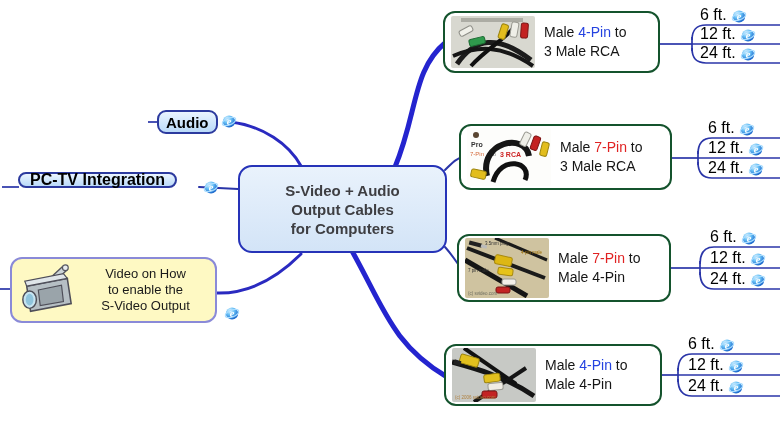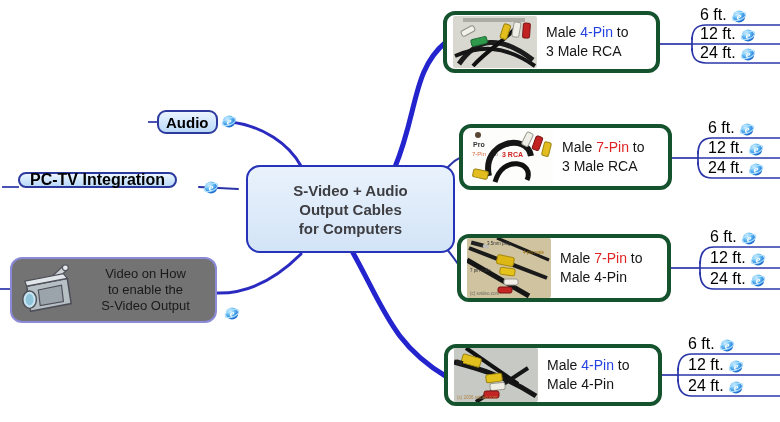--- a/index.html
+++ b/index.html
@@ -6,27 +6,27 @@
   .canvas{position:relative;width:780px;height:422px;background:#ffffff;overflow:hidden;
           font-family:"Liberation Sans",sans-serif;}
   .wire{position:absolute;left:0;top:0;}
   .node{position:absolute;box-sizing:border-box;}
   .bubble{border:2px solid #2c3a9e;border-radius:9px;
           background:linear-gradient(#eaf4ff,#badaf9);
           display:flex;align-items:center;justify-content:center;
           font-weight:bold;color:#000;}
   .center-node{left:238px;top:165px;width:209px;height:88px;border:2px solid #2633b8;border-radius:14px;
           background:linear-gradient(#e9f2fc,#d3e4f7);display:flex;align-items:center;justify-content:center;
-          font-weight:bold;font-size:15px;line-height:19px;color:#3e3e42;text-align:center;white-space:pre-line;margin-left:8px;}
+          font-weight:bold;font-size:15px;line-height:19px;color:#3e3e42;text-align:center;white-space:pre-line;}
   .home-node{left:157px;top:110px;height:24px;padding:0 7px;font-size:15px;}
   .pctv-node{left:18px;top:172px;height:16px;padding:0 10px;font-size:16px;}
   .video-node{left:10px;top:257px;width:207px;height:66px;border:2px solid #8a8ad8;border-radius:12px;
-          background:#737373;display:flex;align-items:center;gap:2px;padding:2px 4px;}
+          background:#fef9c3;display:flex;align-items:center;gap:2px;padding:2px 4px;}
   .video-text{font-size:13px;line-height:16px;color:#1a1a1a;text-align:center;white-space:pre-line;flex:1;}
-  .topic-box{border:4px solid #14532d;border-radius:12px;background:#ffffff;
+  .topic-box{border:2px solid #14532d;border-radius:12px;background:#ffffff;
           display:flex;align-items:center;gap:9px;padding:3px 4px 3px 6px;}
   .topic-text{font-size:14px;line-height:19px;color:#151515;white-space:nowrap;}
   .photo{border-radius:2px;flex:none;}
   .len{position:absolute;display:flex;align-items:flex-end;gap:4px;font-size:16px;color:#000;height:16px;}
   .ie{width:16px;height:15px;display:inline-block;flex:none;}
   .ie svg{display:block;width:16px;height:15px;}
   .ie-abs{position:absolute;}
 </style>
 </head>
 <body>

